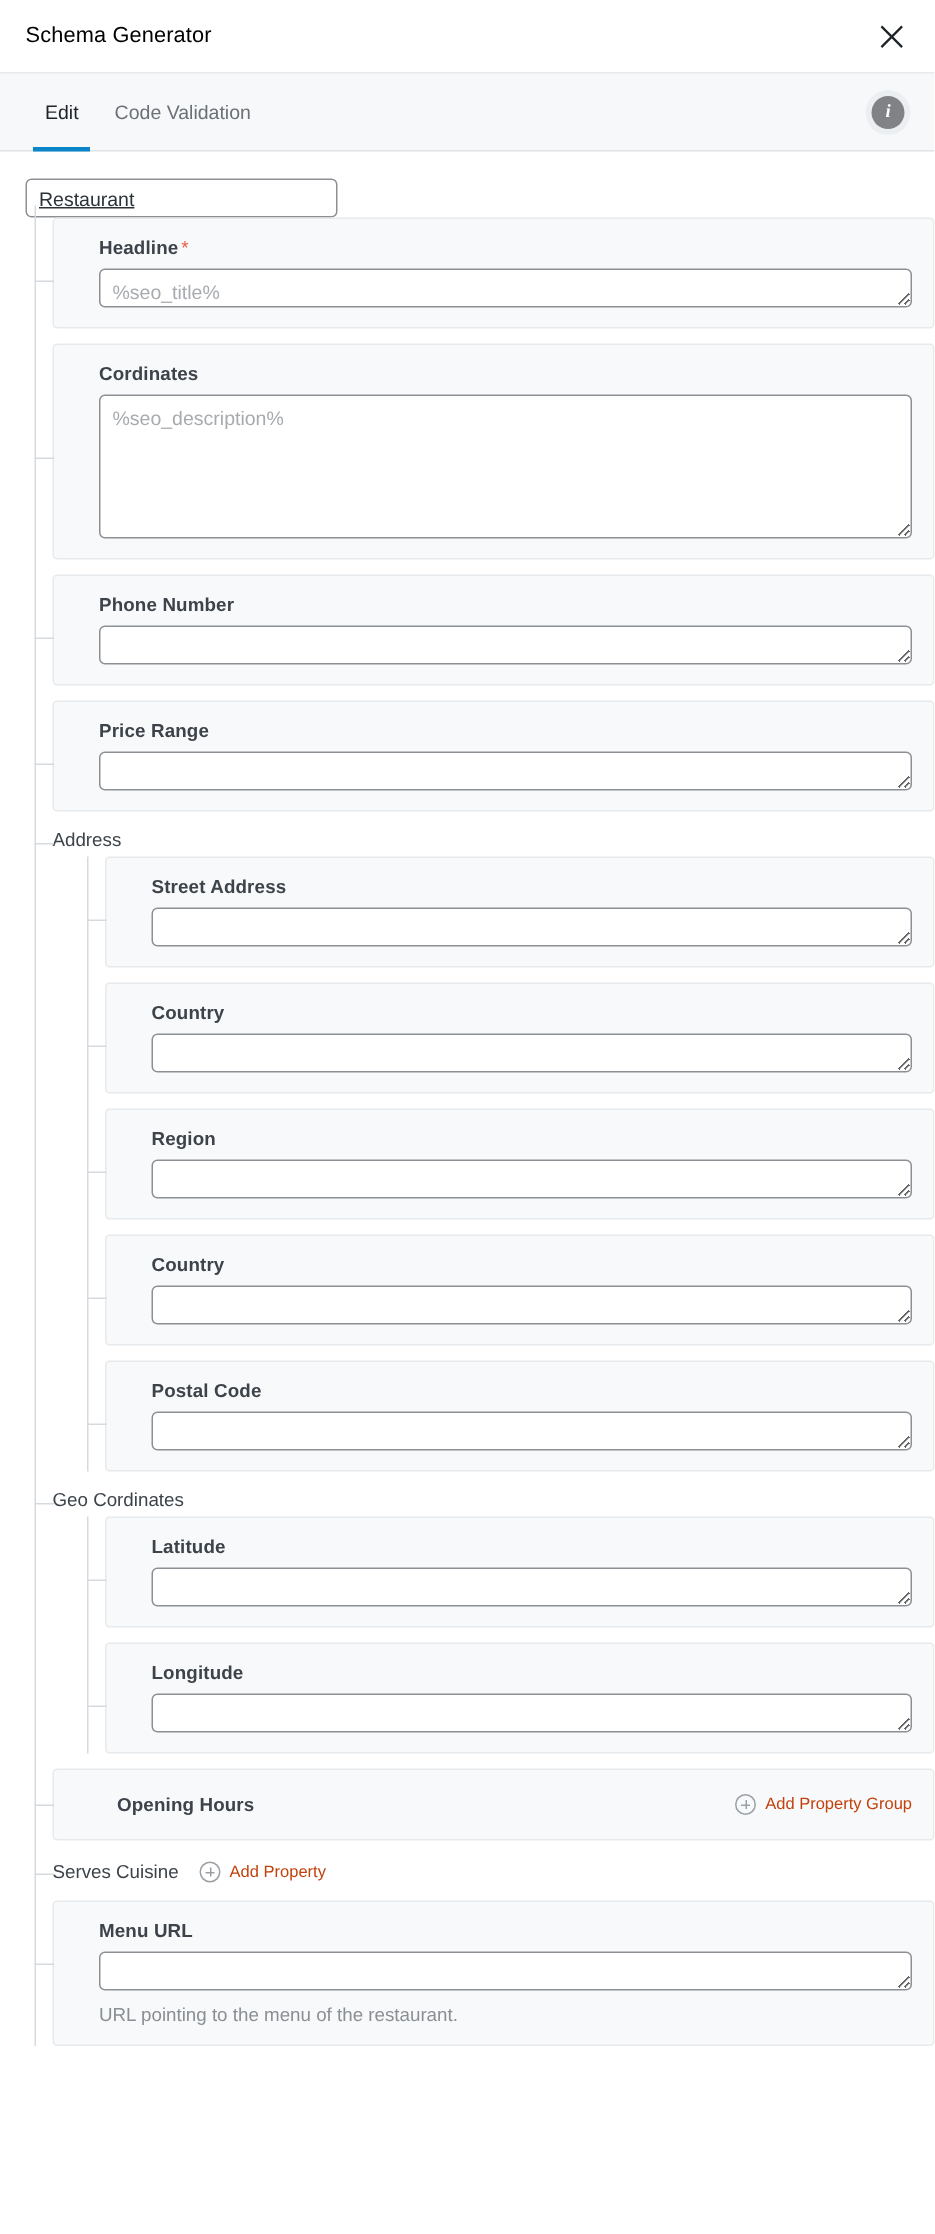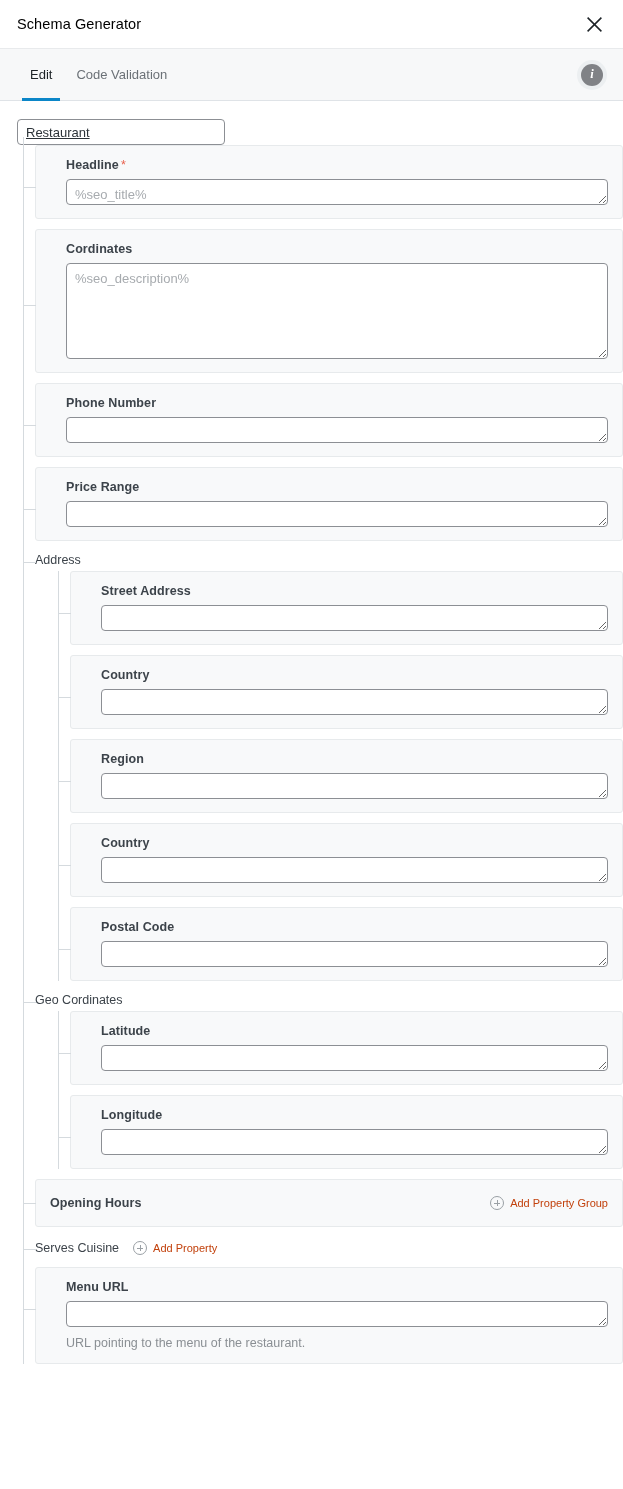--- a/index.html
+++ b/index.html
@@ -198,21 +198,21 @@
     height: 1px;
     background: #d5dade;
   }
 
   
   .row-head {
     display: flex;
     align-items: center;
     justify-content: space-between;
   }
-  .row-head .label { margin-bottom: 0; }
+  .row-head .label { margin-bottom: 0; margin-left: 28px; }
 
   .add-link {
     display: inline-flex;
     align-items: center;
     gap: 6px;
     font-size: 11px;
     color: #c2410c;
     cursor: pointer;
     white-space: nowrap;
   }

